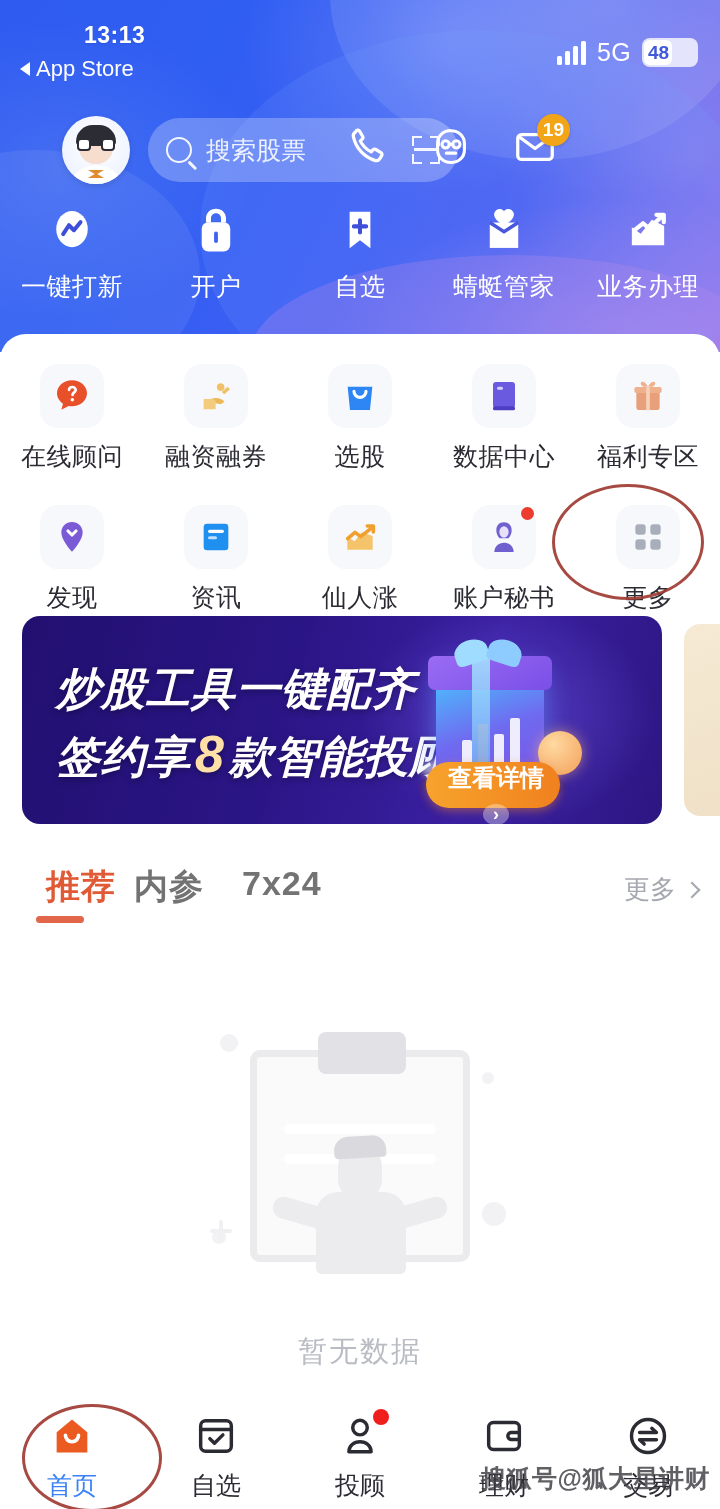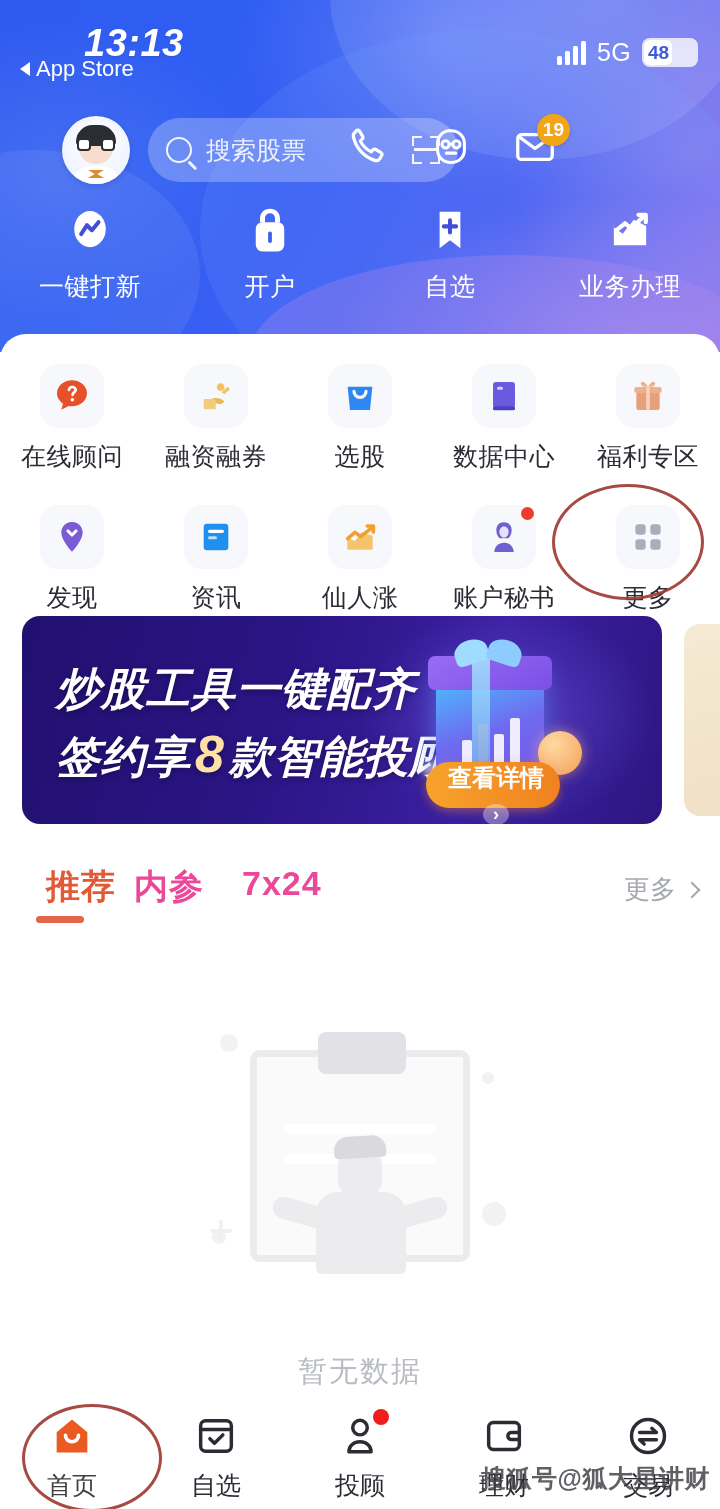--- a/index.html
+++ b/index.html
@@ -30,23 +30,22 @@
   .blob3 { width:330px; height:250px; left:-130px; top:150px; background:rgba(255,255,255,0.07); }
   .blob4 { width:520px; height:200px; left:250px; top:255px; background:rgba(180,140,235,0.30); }
 
   
   .statusbar {
     position:absolute; top:0; left:0; width:720px; height:92px;
     color:#fff;
   }
   .sb-time {
     position:absolute; left:84px; top:22px;
-    font-size:38px; font-weight:700; letter-spacing:0.5px;
+    font-size:23px; font-weight:700; letter-spacing:0.5px;
     text-shadow:0 1px 2px rgba(0,0,0,0.10);
-    font-style:italic;
   }
   .sb-back {
     position:absolute; left:20px; top:56px;
     font-size:22px; font-weight:500; display:flex; align-items:center; gap:6px;
   }
   .sb-back .tri {
     width:0;height:0;border-top:7px solid transparent;border-bottom:7px solid transparent;
     border-right:10px solid #fff; display:inline-block;
   }
   .sb-right { position:absolute; right:22px; top:38px; display:flex; align-items:center; gap:11px; }
@@ -196,31 +195,31 @@
              background:radial-gradient(circle at 35% 30%,#ffd9a1,#f3a05a); box-shadow:0 0 14px rgba(255,180,110,0.55); }
   .bg-snow { position:absolute; left:10px; bottom:26px; width:140px; height:28px; border-radius:50%;
              background:rgba(255,255,255,0.55); filter:blur(3px); }
   .banner2 {
     position:absolute; left:684px; top:8px; width:72px; height:192px; border-radius:16px;
     background:linear-gradient(160deg,#f6ead4,#efe0c6);
   }
 
   
   .tabs { position:absolute; top:516px; left:0; width:720px; height:90px; }
-  .tab { position:absolute; top:14px; font-size:34px; color:#ec4899; font-weight:700; letter-spacing:1px; }
+  .tab { position:absolute; top:14px; font-size:34px; color:#737373; font-weight:700; letter-spacing:1px; }
   .tab.active { color:#e05a35; }
   .tab-underline { position:absolute; top:66px; width:48px; height:7px; border-radius:4px; background:#e2674a; }
   .tabs-more { position:absolute; right:22px; top:22px; display:flex; align-items:center; gap:10px;
                font-size:26px; color:#a5a8b0; }
   .chev { width:12px; height:12px; border-right:2.6px solid #a5a8b0; border-top:2.6px solid #a5a8b0;
           transform:rotate(45deg); }
 
   
   .empty { position:absolute; top:690px; left:0; width:720px; display:flex; flex-direction:column;
-           align-items:center;gap:20px; }
+           align-items:center; }
   .empty-art { position:relative; width:300px; height:290px; }
   .ea-board { position:absolute; left:40px; top:26px; width:220px; height:212px; border:7px solid #ebebee;
               border-radius:10px; background:#fafafb; }
   .ea-clip { position:absolute; left:108px; top:8px; width:88px; height:42px; border-radius:8px; background:#e2e2e6; }
   .ea-line1 { position:absolute; left:74px; top:100px; width:152px; height:10px; border-radius:5px; background:#fff; }
   .ea-line2 { position:absolute; left:74px; top:130px; width:152px; height:10px; border-radius:5px; background:#fff; }
   .ea-head { position:absolute; left:128px; top:122px; width:44px; height:52px; border-radius:20px 20px 18px 18px;
              background:#ececef; }
   .ea-hat { position:absolute; left:124px; top:112px; width:52px; height:22px; border-radius:14px 14px 4px 4px;
             background:#d9d9de; transform:rotate(-3deg); }
@@ -240,21 +239,21 @@
   .ea-plus::before { left:9px; top:0; width:4px; height:22px; }
   .ea-plus::after { left:0; top:9px; width:22px; height:4px; }
   .empty-text { margin-top:18px; font-size:29px; color:#b9bcc3; letter-spacing:2px; }
 
   
   .bottomnav { position:absolute; bottom:0; left:0; width:720px; height:104px; background:#fff;
                display:flex; align-items:flex-start; padding-top:8px; }
   .bitem { flex:1; display:flex; flex-direction:column; align-items:center; gap:10px; position:relative; }
   .bico { width:46px; height:46px; position:relative; }
   .blabel { font-size:25px; color:#2b2b33; }
-  .bitem.active .blabel { color:#404040; }
+  .bitem.active .blabel { color:#3b82f6; }
   .bdot { position:absolute; right:-6px; top:-4px; width:16px; height:16px; border-radius:50%; background:#f01d1d; }
 
   .watermark {
     position:absolute; right:10px; bottom:14px; font-size:25px; font-weight:700;
     color:rgba(60,60,66,0.82); letter-spacing:0.5px; white-space:nowrap;text-align:center;
   }
 </style>
 </head>
 <body>
 
@@ -363,20 +362,30 @@
       <div class="qitem">
         <span class="qico">
           <svg width="48" height="50" viewBox="0 0 24 26" fill="none">
             <path d="M6.6 3h10.8v19l-5.4-4.2L6.6 22z" fill="#ffffff"></path>
             <path d="M12 7.4v6.4M8.8 10.6h6.4" stroke="#3f4fd8" stroke-width="2.1" stroke-linecap="round"></path>
           </svg>
         </span>
         <span class="qlabel">自选</span>
       </div>
 
+      <div class="qitem">
+        <span class="qico">
+          <svg width="48" height="50" viewBox="0 0 24 26" fill="none">
+            <path d="M12 2.6c1.5-1.7 4.2-1.3 5 .9.6 1.7-.6 3.4-2 4.5l-3 2.3-3-2.3C7.6 6.9 6.4 5.2 7 3.5c.8-2.2 3.5-2.6 5-.9z" fill="#ffffff"></path>
+            <path d="M4.6 8.6h14.8v13.2H4.6z" fill="#ffffff"></path>
+            <path d="M4.6 8.6 12 13.4l7.4-4.8" stroke="#4a57dd" stroke-width="1.8" fill="none"></path>
+          </svg>
+        </span>
+        <span class="qlabel">蜻蜓管家</span>
+      </div>
 
       <div class="qitem">
         <span class="qico">
           <svg width="48" height="50" viewBox="0 0 24 26" fill="none">
             <path d="M3.6 20.4V11l4.6 3.4L14 7.2l6.4 3.2v10z" fill="#ffffff"></path>
             <path d="M5 12.6 9.4 9l3.2 2.6L19.6 5" stroke="#ffffff" stroke-width="2.2" stroke-linecap="round" stroke-linejoin="round"></path>
             <path d="M16.4 4.6h3.8v3.8" stroke="#ffffff" stroke-width="2.2" stroke-linecap="round" stroke-linejoin="round"></path>
           </svg>
         </span>
         <span class="qlabel">业务办理</span>

